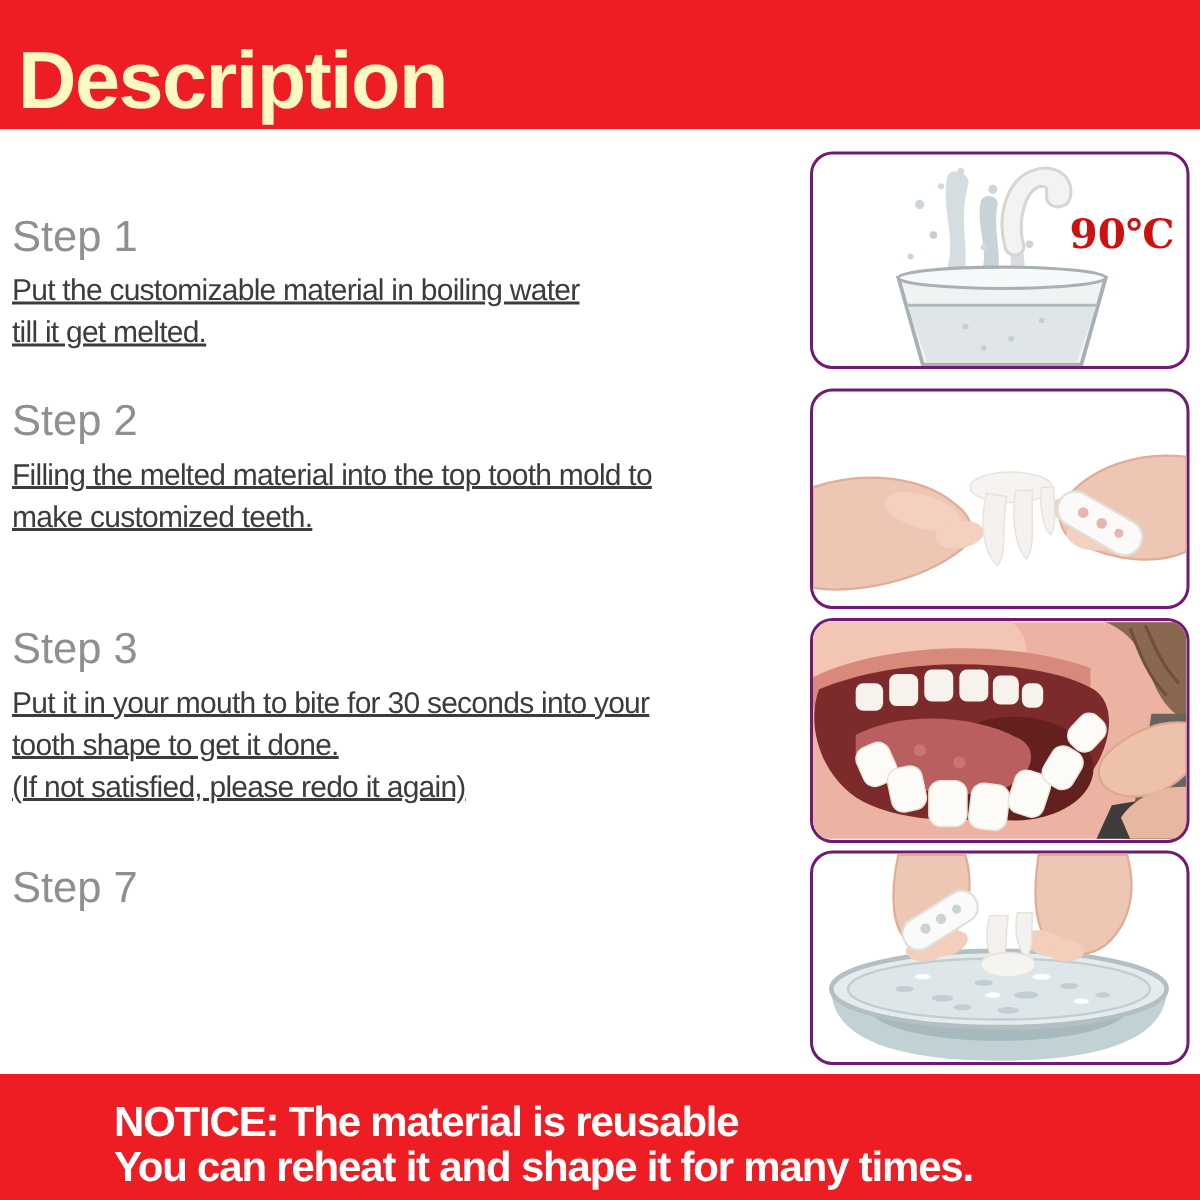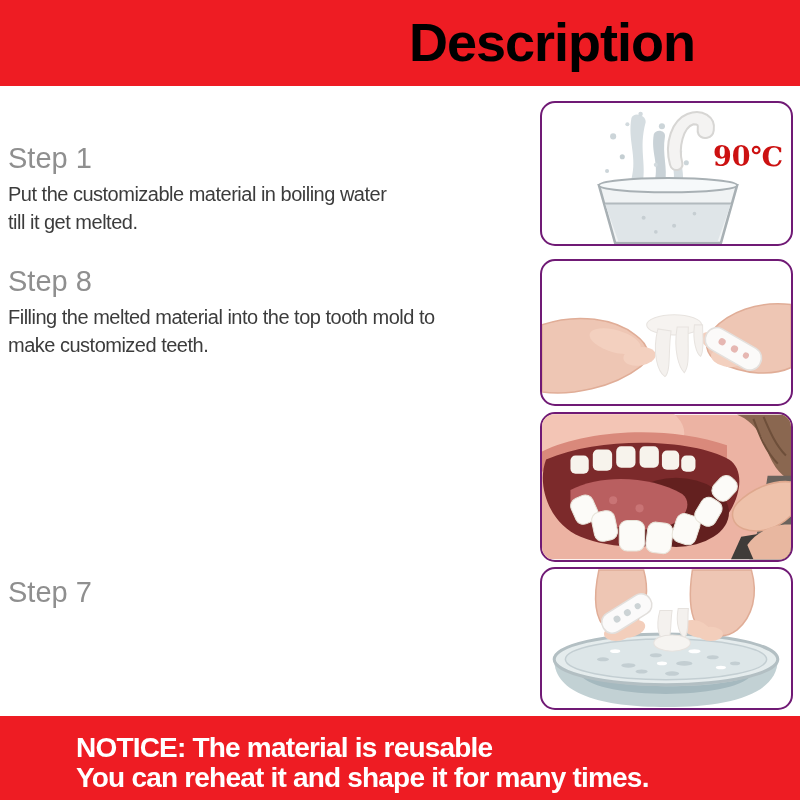--- a/index.html
+++ b/index.html
@@ -4,36 +4,37 @@
 <style>
   html,body { margin:0; padding:0; background:#ffffff; }
   .canvas {
     position:relative; width:800px; height:800px; background:#ffffff;
     font-family:"Liberation Sans", sans-serif; overflow:hidden;
   }
   
   .banner { position:absolute; left:0; width:800px; background:#ee1c23; box-sizing:border-box; }
   .banner.top { top:0; height:86px; }
   .page-title {
-    margin:0; color:#000000; font-size:54px; font-weight:bold; letter-spacing:-1px;
-    text-align:right; line-height:84px; padding-right:105px;
+    margin:12px; color:#fef9c3; font-size:54px; font-weight:bold; letter-spacing:-1px;
+    text-align:left; line-height:84px; padding-right:105px;
   }
   .banner.bottom { top:716px; height:99px; padding:17px 0 0 76px; }
   .notice-line {
     color:#ffffff; font-weight:bold; font-size:28px; line-height:30px; letter-spacing:-0.8px;
     white-space:nowrap;
   }
   
   .step { position:absolute; left:8px; width:540px; }
   .step-heading {
     margin:0 0 4px 0; font-size:29px; line-height:35px; font-weight:400; color:#8f8f8f;
   }
   .step-body {
     margin:0; font-size:20px; line-height:28px; letter-spacing:-0.5px; color:#3c3c3c;
     white-space:pre-wrap;
+    text-decoration:underline;
   }
   .step.s1 { top:108px;margin-top:33px; }
   .step.s2 { top:264px; }
   .step.s3 { top:416px; }
   .step.s4 { top:575px; }
   
   .frame {
     position:absolute; left:540px; width:249px; background:#ffffff;
     border:2px solid #701a75; border-radius:15px; overflow:hidden; margin:0;
   }
@@ -92,21 +93,21 @@
         <circle cx="100" cy="112" r="2" fill="#c6ced2"></circle>
         <circle cx="130" cy="120" r="2" fill="#c6ced2"></circle>
         <circle cx="150" cy="108" r="1.8" fill="#c6ced2"></circle>
         <circle cx="112" cy="126" r="1.8" fill="#c6ced2"></circle>
       </g>
     </svg>
     <figcaption class="temp-label">90℃</figcaption>
   </figure>
 
   <section class="step s2">
-    <h2 class="step-heading">Step 8</h2>
+    <h2 class="step-heading">Step 2</h2>
     <p class="step-body">Filling the melted material into the top tooth mold to
 make customized teeth.</p>
   </section>
 
   <figure class="frame f2">
     <svg viewBox="0 0 245 139">
       <g>
         <path d="M0 62 C35 50 72 56 92 72 C106 82 108 95 97 103 C70 124 28 132 0 128 Z" fill="#eec6b4" stroke="#e0ad97" stroke-width="1.5"></path>
         <ellipse cx="72" cy="78" rx="26" ry="11" fill="#f3d0bf" transform="rotate(16 72 78)"></ellipse>
         <ellipse cx="96" cy="93" rx="16" ry="9" fill="#f3d0bf" transform="rotate(-8 96 93)"></ellipse>
@@ -124,20 +125,26 @@
       </g>
       <g>
         <ellipse cx="130" cy="62" rx="27" ry="10" fill="#f6f3f0" stroke="#e7e3df" stroke-width="1"></ellipse>
         <path d="M114 66 C108 90 114 108 121 113 C127 108 124 88 127 68 Z" fill="#f4f1ee" stroke="#e7e3df" stroke-width="1"></path>
         <path d="M133 64 C129 88 135 104 140 109 C146 102 143 84 144 64 Z" fill="#f4f1ee" stroke="#e7e3df" stroke-width="1"></path>
         <path d="M150 62 C148 78 152 90 156 93 C160 88 158 74 158 62 Z" fill="#f4f1ee" stroke="#e7e3df" stroke-width="1"></path>
       </g>
     </svg>
   </figure>
 
+  <section class="step s3">
+    <h2 class="step-heading">Step 3</h2>
+    <p class="step-body">Put it in your mouth to bite for 30 seconds into your
+tooth shape to get it done.
+(If not satisfied, please redo it again)</p>
+  </section>
 
   <figure class="frame f3">
     <svg viewBox="0 0 245 142">
       <rect x="0" y="0" width="245" height="142" fill="#ecb3a3"></rect>
       <ellipse cx="45" cy="18" rx="95" ry="42" fill="#f4c8b8" opacity="0.85"></ellipse>
       <g>
         <path d="M192 0 L245 0 L245 64 C230 58 224 42 218 26 C212 12 202 4 192 0 Z" fill="#8a6750"></path>
         <path d="M208 4 C214 20 220 36 232 48" stroke="#6e4f3a" stroke-width="2" fill="none"></path>
         <path d="M218 2 C224 16 230 30 240 40" stroke="#6e4f3a" stroke-width="2" fill="none"></path>
       </g>

